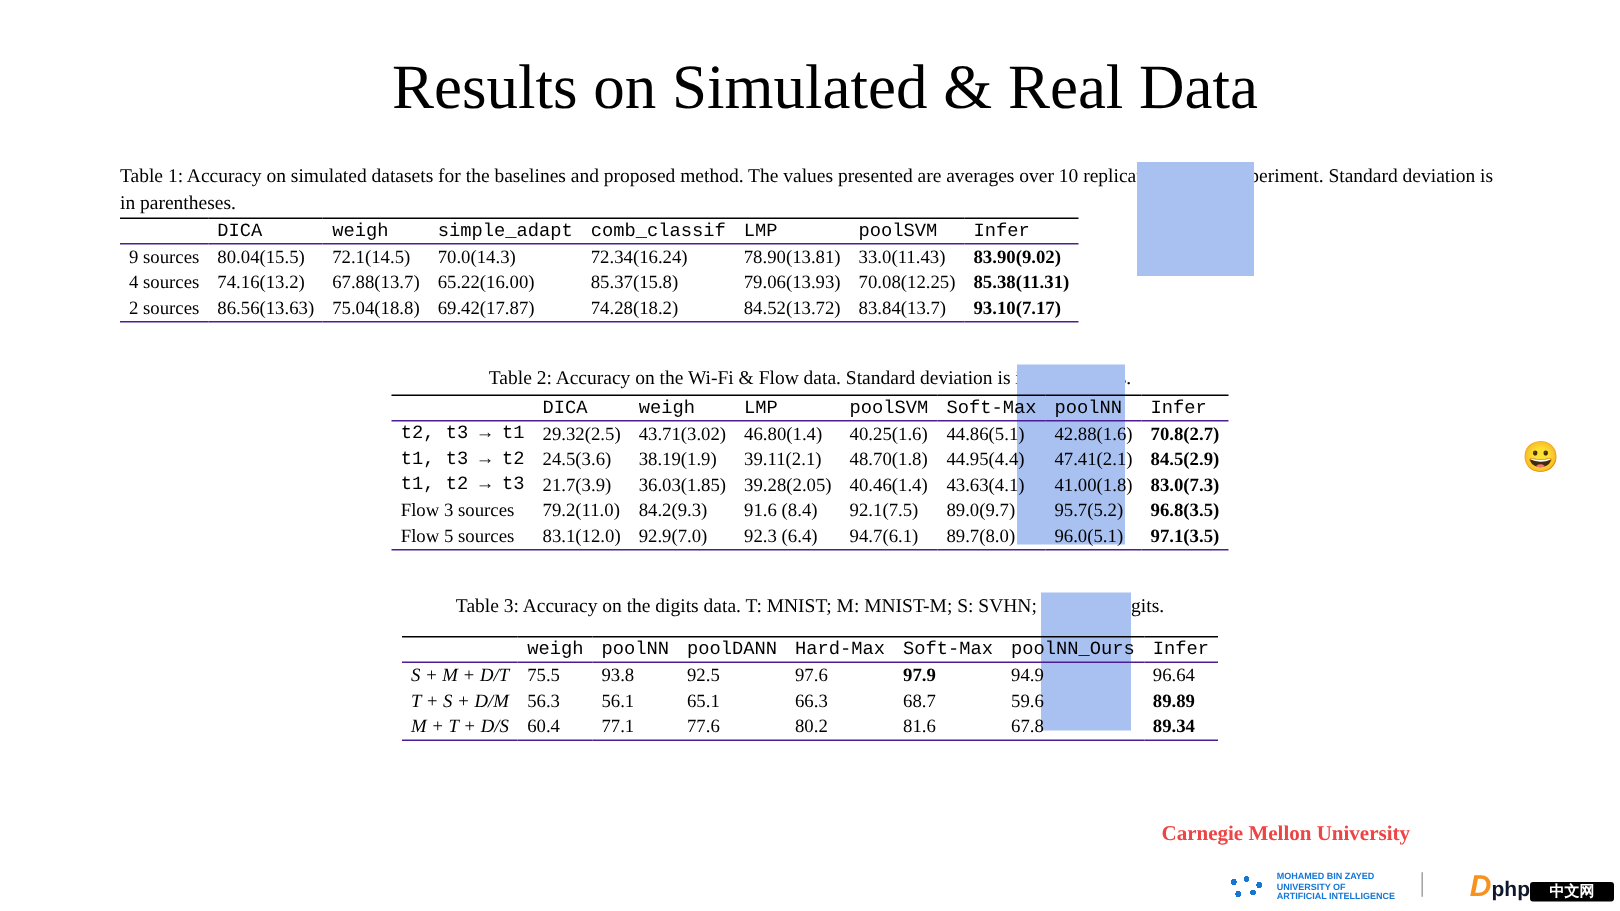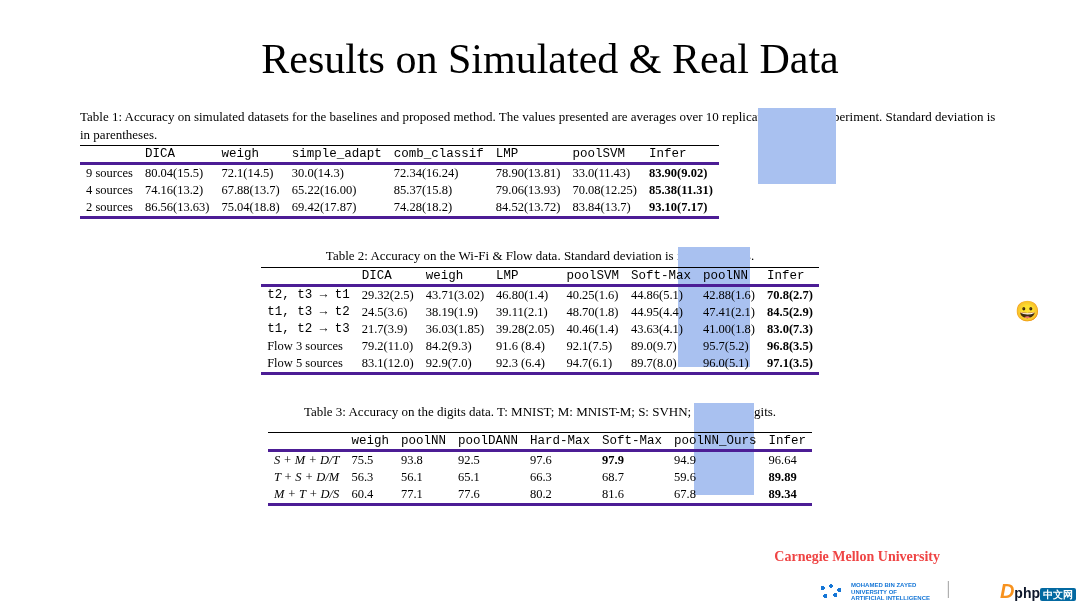--- a/index.html
+++ b/index.html
@@ -10,35 +10,35 @@
   .caption { font-size: 13px; margin-bottom: 2px; line-height: 1.35; }
   .table-wrap { position: relative; margin-bottom: 28px; }
   .hl { position: absolute; background: #a9c1f0; z-index: 0; }
   table { border-collapse: collapse; font-size: 12.5px; position: relative; z-index: 1; }
   th, td { padding: 1px 6px; text-align: left; white-space: nowrap; font-weight: normal; }
   th { font-family: 'Courier New', monospace; }
   .rowhdr { font-family: 'Courier New', monospace; }
   .serif { font-family: Georgia, 'Times New Roman', serif; font-style: italic; }
   .b { font-weight: bold; }
   .rule-top { border-top: 1px solid #000; }
-  .rule-bot { border-bottom: 3px solid #4c1d95; margin-left: 28px; }
+  .rule-bot { border-bottom: 1px solid #4c1d95; margin-left: 28px; }
   .t2 .caption, .t3 .caption { text-align: center; }
   .t3 table { margin: 0 auto; }
   .t2 table { margin: 0 auto; }
   .emoji { position: absolute; font-size: 20px; right: -40px; top: 50%; transform: translateY(-50%); }
   .t2 { position: relative; }
   .cmu { font-family: Georgia, serif; color: #ef4444; font-weight: bold; font-size: 14px; position: absolute; right: 140px; bottom: 42px; }
   .mbzuai { display: flex; align-items: center; gap: 6px; position: absolute; right: 150px; bottom: 5px; }
   .mbzuai-dots { width: 28px; height: 20px; background: radial-gradient(circle at 20% 30%, #1576d6 2px, transparent 2px), radial-gradient(circle at 50% 20%, #1576d6 2px, transparent 2px), radial-gradient(circle at 80% 40%, #1576d6 2px, transparent 2px), radial-gradient(circle at 30% 70%, #1576d6 2px, transparent 2px), radial-gradient(circle at 65% 65%, #1576d6 2px, transparent 2px); }
   .mbzuai-text { font-family: Arial, sans-serif; font-size: 6px; line-height: 1.1; color: #1576d6; font-weight: bold; }
   .sep { color: #999; position: absolute; right: 130px; bottom: 8px; font-size: 18px; }
   .phpcn { position: absolute; right: 4px; bottom: 4px; font-family: Arial, sans-serif; font-size: 14px; font-weight: bold; }
   .phpcn .d { color: #f7921e; font-style: italic; font-size: 20px; }
   .phpcn .php { color: #0f172a; }
-  .phpcn .cn { background: #0369a1; color: #fff; font-size: 10px; padding: 1px 3px; border-radius: 2px; font-family: Liberation Serif, serif; }
+  .phpcn .cn { background: #000000; color: #fff; font-size: 10px; padding: 1px 13px; border-radius: 2px; font-family: Liberation Serif, serif; }
 </style>
 </head>
 <body>
 
 <div class="slide">
   <h1 class="title">Results on Simulated &amp; Real Data</h1>
 
   <div class="content">
 
     <div class="table-wrap">
@@ -53,21 +53,21 @@
           <th>simple_adapt</th>
           <th>comb_classif</th>
           <th>LMP</th>
           <th>poolSVM</th>
           <th>Infer</th>
         </tr>
         <tr>
           <td>9 sources</td>
           <td>80.04(15.5)</td>
           <td>72.1(14.5)</td>
-          <td>30.0(14.3)</td>
+          <td>70.0(14.3)</td>
           <td>72.34(16.24)</td>
           <td>78.90(13.81)</td>
           <td>33.0(11.43)</td>
           <td class="b">83.90(9.02)</td>
         </tr>
         <tr>
           <td>4 sources</td>
           <td>74.16(13.2)</td>
           <td>67.88(13.7)</td>
           <td>65.22(16.00)</td>

